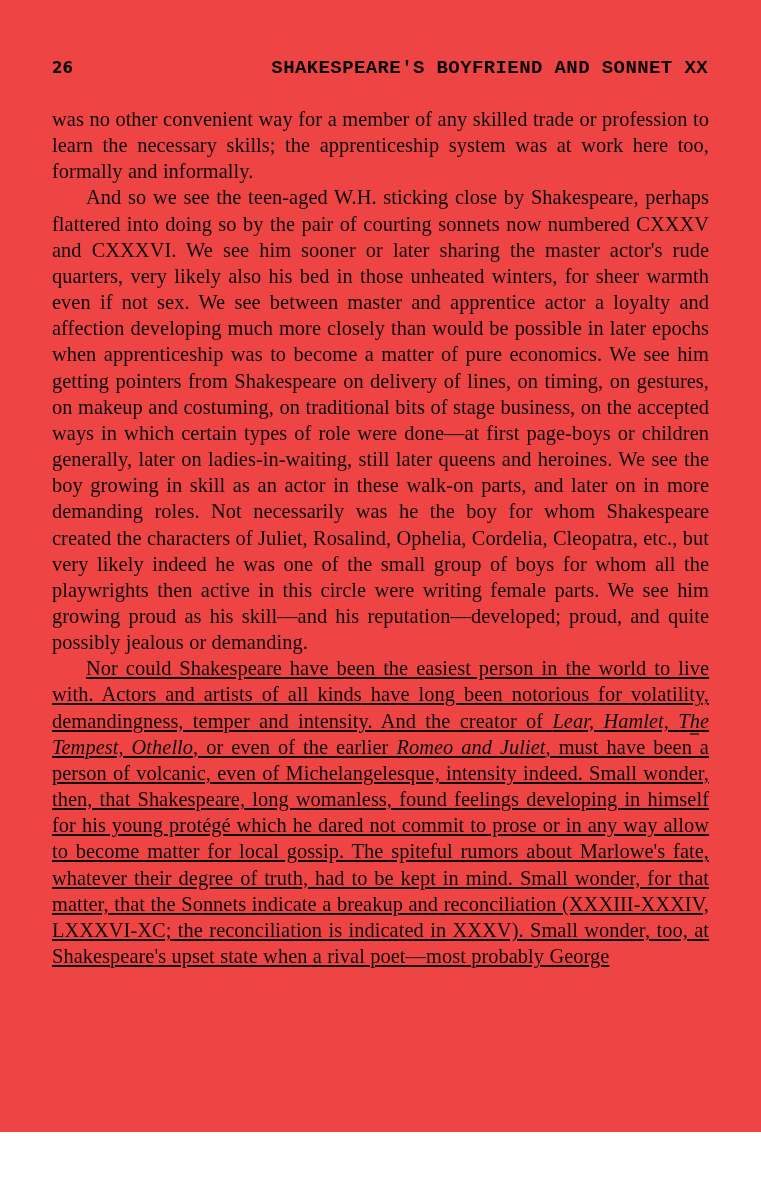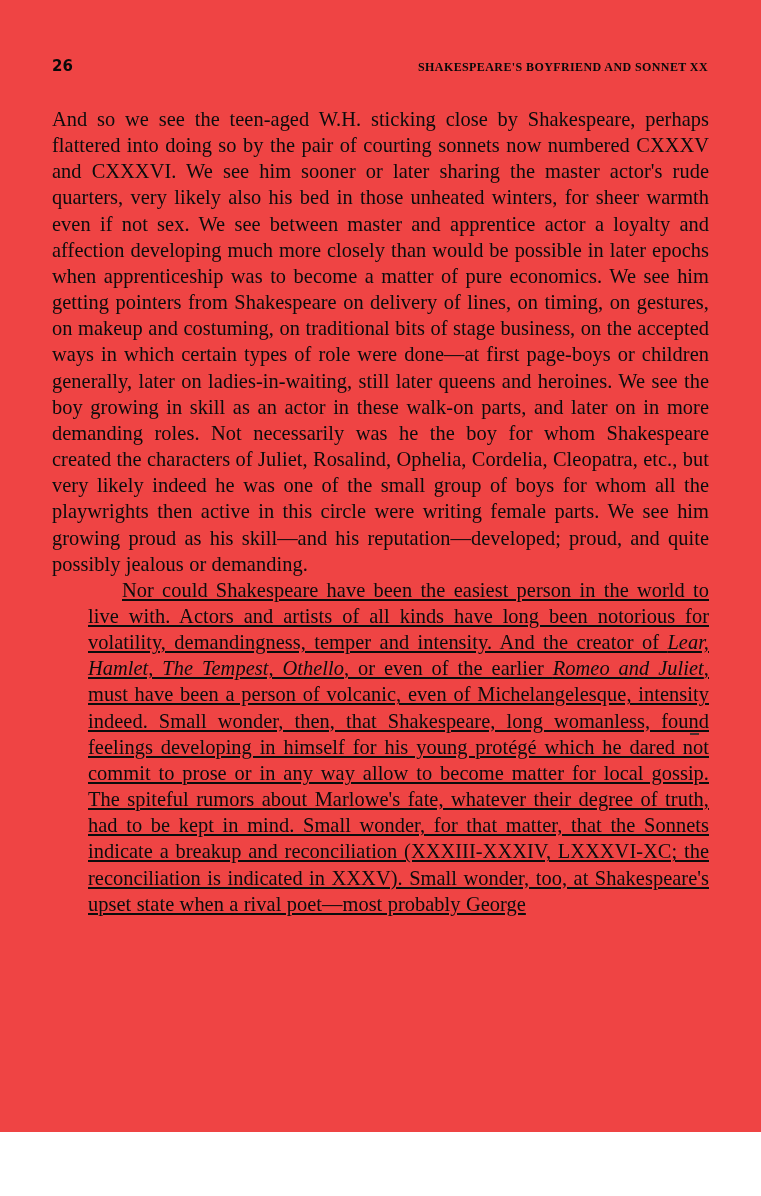--- a/index.html
+++ b/index.html
@@ -38,23 +38,23 @@
     justify-content: space-between;
   }
   .folio {
     font-family: "DejaVu Sans", "Liberation Sans", sans-serif;
     font-weight: 700;
     font-size: 15px;
     letter-spacing: 0px;
     color: #090909;
   }
   .running-title {
-    font-family: Liberation Serif, serif;
+    font-family: Liberation Mono, monospace;
     font-weight: 700;
-    font-size: 12px;
+    font-size: 19px;
     letter-spacing: 0.4px;
     color: #090909;
     white-space: nowrap;
   }
 
   
   .textblock {
     position: absolute;
     left: 52px;
     top: 106px;
@@ -68,21 +68,20 @@
     text-justify: inter-word;
     font-size: 20.4px;
     line-height: 26.15px;
     letter-spacing: 0.05px;
     word-spacing: 0.2px;
     color: #0c0c0c;
     -webkit-font-smoothing: none;
   }
   p.para + p.para {
     text-indent: 34px;
-    margin-left: 36px;
   }
   
   p.para:last-child {
     text-align: justify;
     text-decoration: underline;
   }
 
   .it {
     font-style: italic;
   }
@@ -103,20 +102,21 @@
 
 <div class="page">
 
   <div class="running-head">
     <span class="folio">26</span>
     <span class="running-title">SHAKESPEARE'S BOYFRIEND AND SONNET XX</span>
   </div>
 
   <div class="textblock">
 
+    <p class="para">was no other convenient way for a member of any skilled trade or profession to learn the necessary skills; the apprenticeship system was at work here too, formally and informally.</p>
 
     <p class="para"><span>And so we see the teen-aged W.H. sticking close by Shakespeare, perhaps flattered into doing so by the pair of courting sonnets now numbered CXXXV and CXXXVI. We see him sooner or later sharing the master actor's rude quarters, very likely also his bed in those unheated winters, for sheer warmth even if not sex. We see between master and apprentice actor a loyalty and affection developing much more closely than would be possible in later epochs when apprenticeship was to become a matter of pure economics. We see him getting pointers from Shakespeare on delivery of lines, on timing, on gestures, on makeup and costuming, on traditional bits of stage business, on the accepted ways in which certain types of role were done—at first page-boys or children generally, later on ladies-in-waiting, still later queens and heroines. We see the boy growing in skill as an actor in these walk-on parts, and later on in more demanding roles. Not necessarily was he the boy for whom Shakespeare created the characters of Juliet, Rosalind, Ophelia, Cordelia, Cleopatra, etc., but very likely indeed he was one of the small group of boys for whom all the playwrights then active in this circle were writing female parts. We see him growing proud as his skill—and his reputation—developed; proud, and quite possibly jealous or demanding.</span></p>
 
     <p class="para"><span>Nor could Shakespeare have been the easiest person in the world to live with. Actors and artists of all kinds have long been notorious for volatility, demandingness, temper and intensity. And the creator of </span><span class="it">Lear, Hamlet, The Tempest, Othello</span><span>, or even of the earlier </span><span class="it">Romeo and Juliet</span><span>, must have been a person of volcanic, even of Michelangelesque, intensity indeed. Small wonder, then, that Shakespeare, long womanless, found feelings developing in himself for his young protégé which he dared not commit to prose or in any way allow to become matter for local gossip. The spiteful rumors about Marlowe's fate, whatever their degree of truth, had to be kept in mind. Small wonder, for that matter, that the Sonnets indicate a breakup and reconciliation (XXXIII-XXXIV, LXXXVI-XC; the reconciliation is indicated in XXXV). Small wonder, too, at Shakespeare's upset state when a rival poet—most probably George</span></p>
 
   </div>
 
   <div class="speck"></div>
 
 </div>

